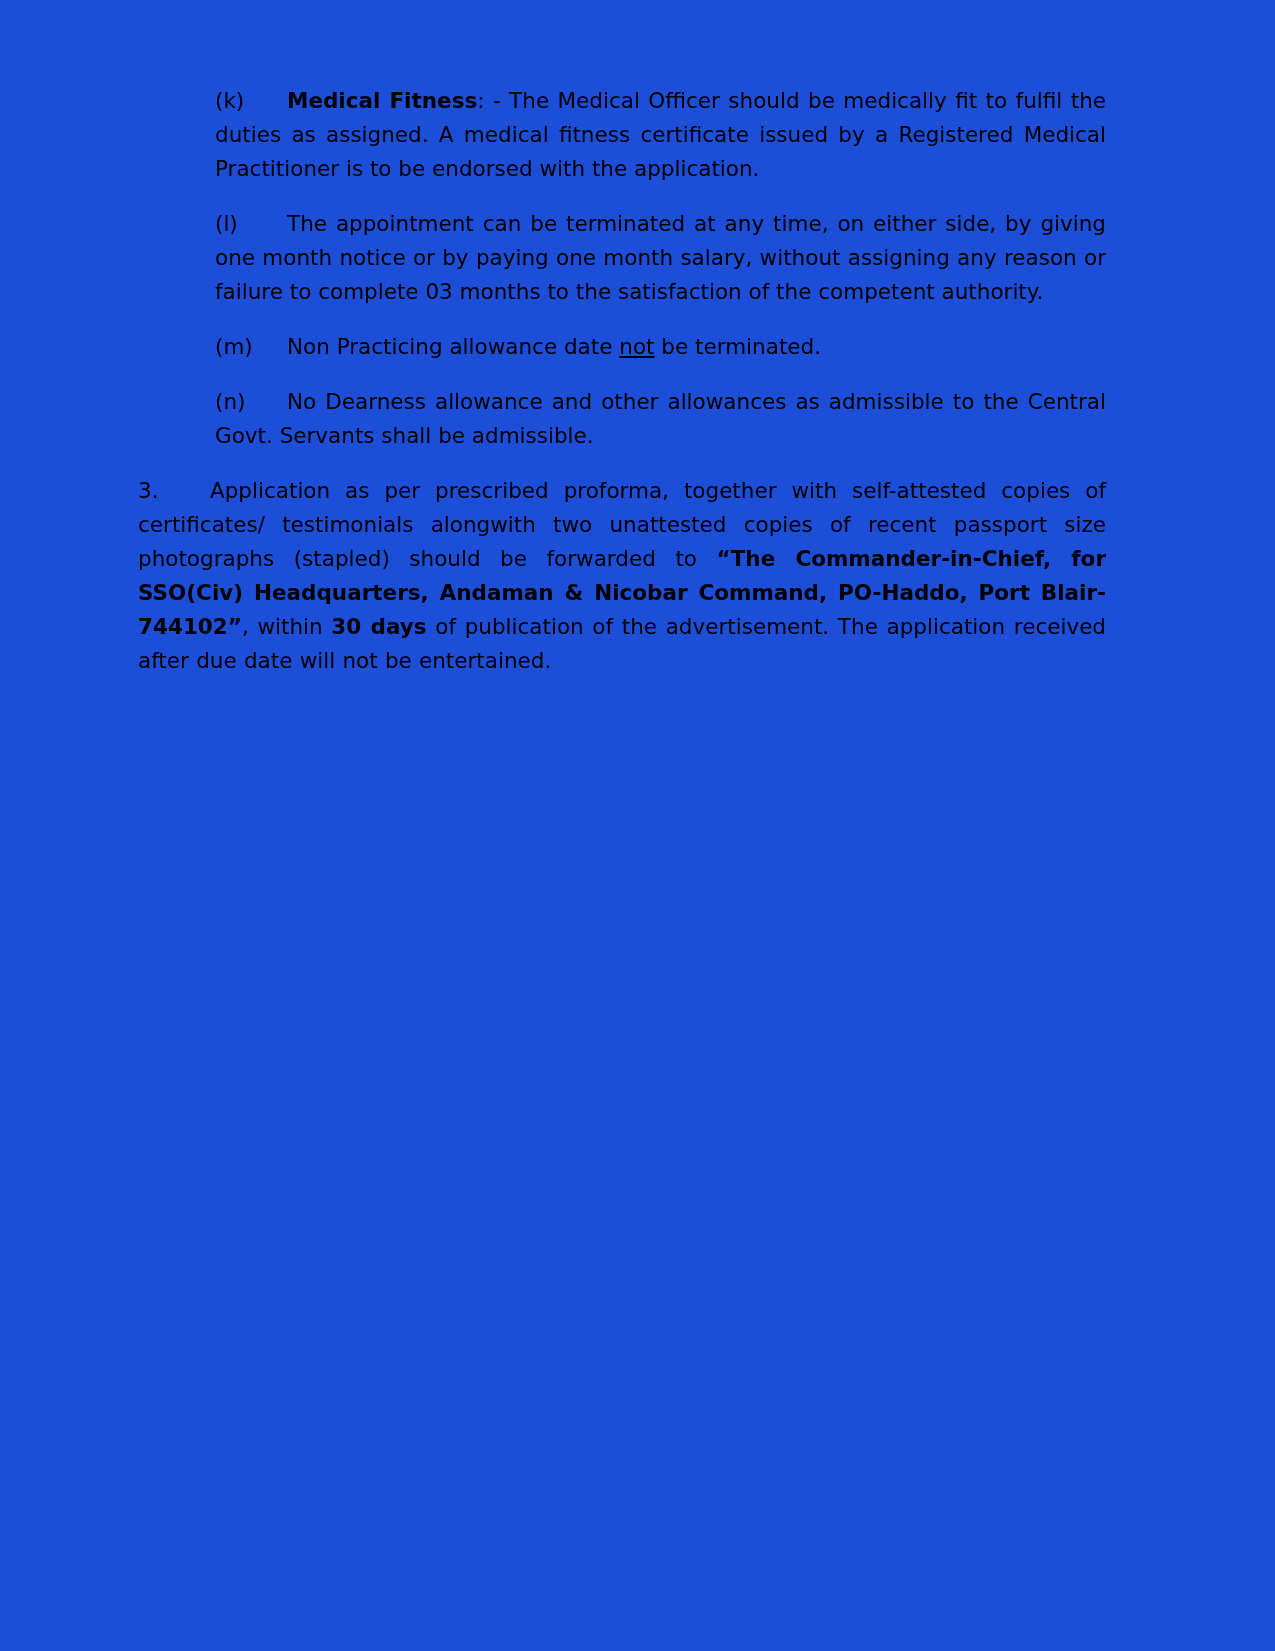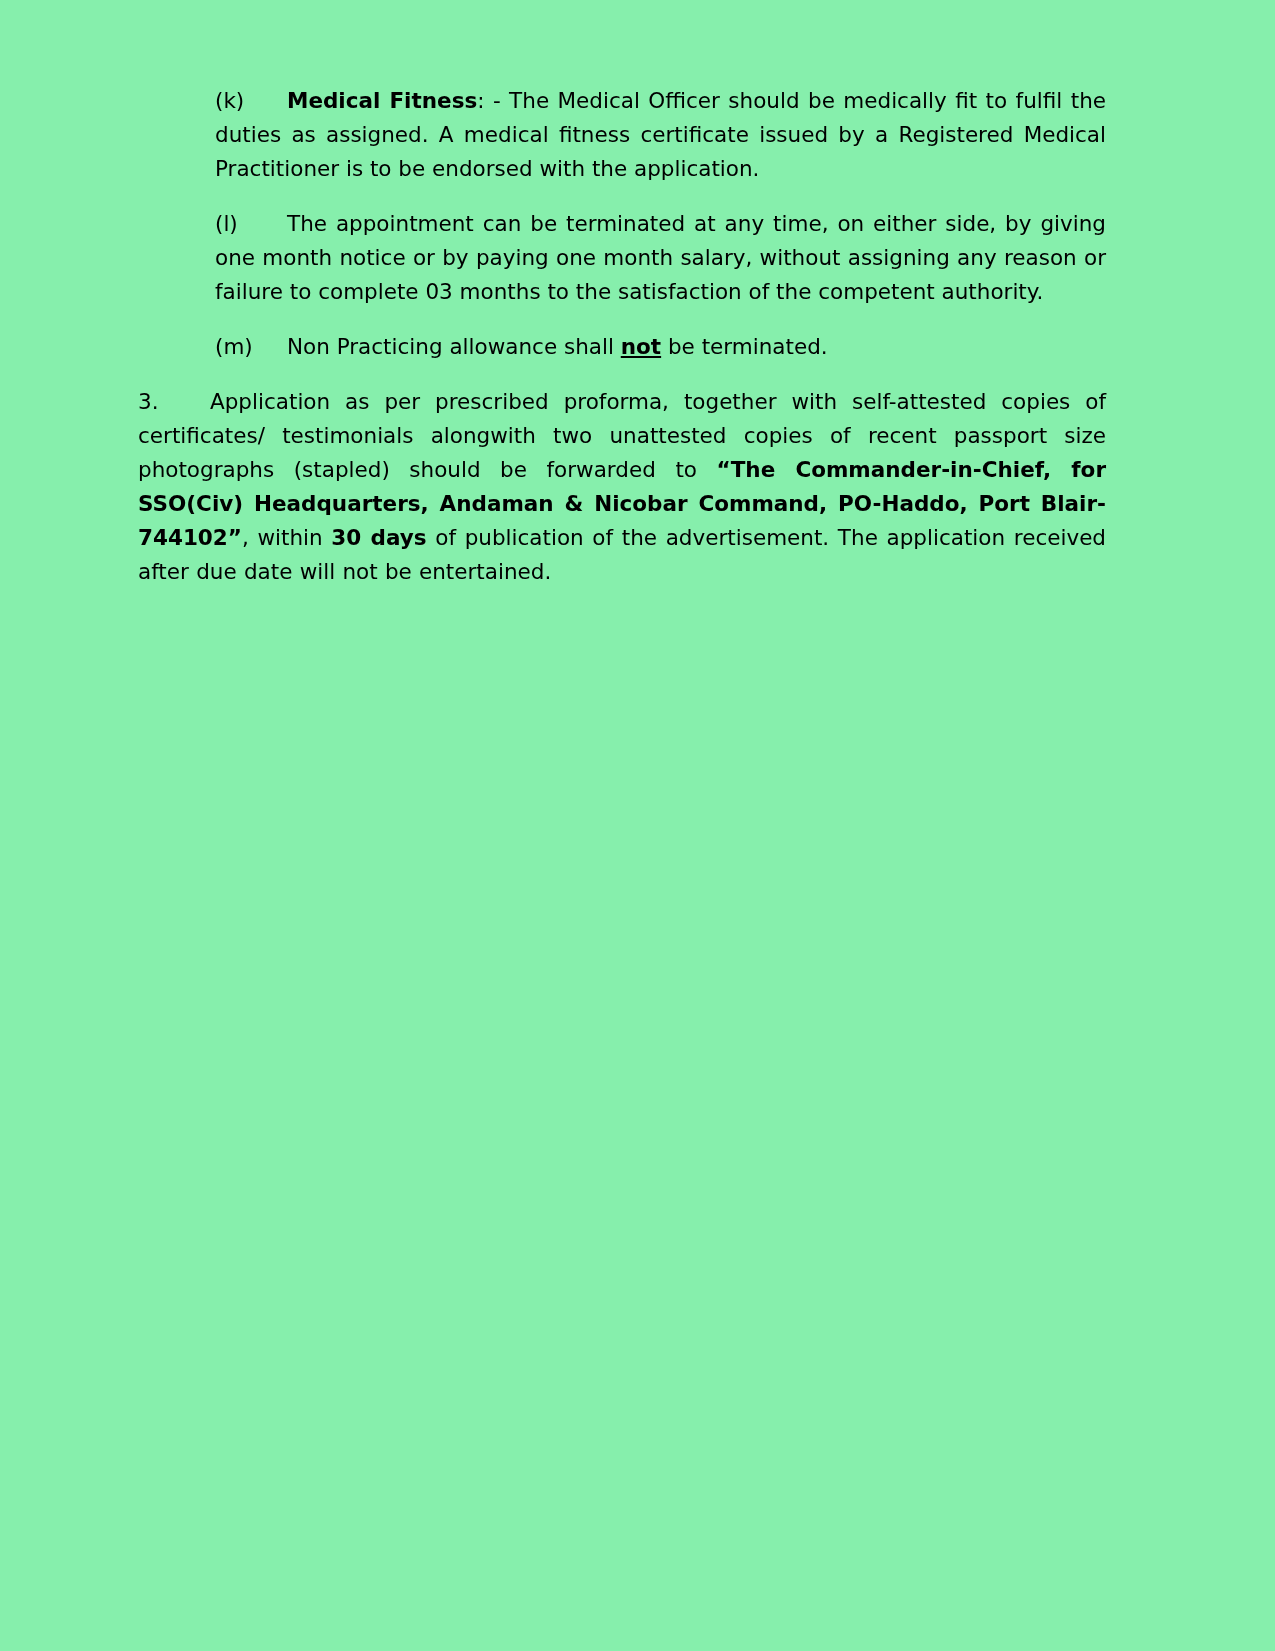--- a/index.html
+++ b/index.html
@@ -8,21 +8,21 @@
     background: #ffffff;
   }
   body {
     font-family: "DejaVu Sans", sans-serif;
     color: #000000;
   }
   .page {
     position: relative;
     width: 1275px;
     height: 1651px;
-    background: #86efac;
+    background: #1d4ed8;
     overflow: hidden;
     box-sizing: border-box;
   }
   .content {
     position: absolute;
     left: 138px;
     top: 84px;
     width: 968px;
   }
   
@@ -55,21 +55,21 @@
   .lettered .lbl {
     min-width: 72px;
   }
   .numbered .lbl {
     min-width: 72px;
   }
   .b {
     font-weight: bold;
   }
   .bu {
-    font-weight: bold;
+    font-weight: normal;
     text-decoration: underline;
     text-underline-offset: 2px;
   }
   
   .para.tight-justify {
     word-spacing: 0.02em;
   }
 </style>
 </head>
 <body>
@@ -79,23 +79,26 @@
 
     <p class="para lettered">
       <span class="lbl">(k)</span><span class="b">Medical Fitness</span><span>: - The Medical Officer should be medically fit to fulfil the duties as assigned. A medical fitness certificate issued by a Registered Medical Practitioner is to be endorsed with the application.</span>
     </p>
 
     <p class="para lettered">
       <span class="lbl">(l)</span><span>The appointment can be terminated at any time, on either side, by giving one month notice or by paying one month salary, without assigning any reason or failure to complete 03 months to the satisfaction of the competent authority.</span>
     </p>
 
     <p class="para lettered">
-      <span class="lbl">(m)</span><span>Non Practicing allowance shall </span><span class="bu">not</span><span> be terminated.</span>
+      <span class="lbl">(m)</span><span>Non Practicing allowance date </span><span class="bu">not</span><span> be terminated.</span>
     </p>
 
+    <p class="para lettered">
+      <span class="lbl">(n)</span><span>No Dearness allowance and other allowances as admissible to the Central Govt. Servants shall be admissible.</span>
+    </p>
 
 
     <p class="para numbered tight-justify">
       <span class="lbl">3.</span><span>Application as per prescribed proforma, together with self-attested copies of certificates/ testimonials alongwith two unattested copies of recent passport size photographs (stapled) should be forwarded to </span><span class="b">“The Commander-in-Chief, for SSO(Civ) Headquarters, Andaman &amp; Nicobar Command, PO-Haddo, Port Blair-744102”</span><span>, within </span><span class="b">30 days</span><span> of publication of the advertisement. The application received after due date will not be entertained.</span>
     </p>
 
   </div>
 </div>
 
 </body></html>

